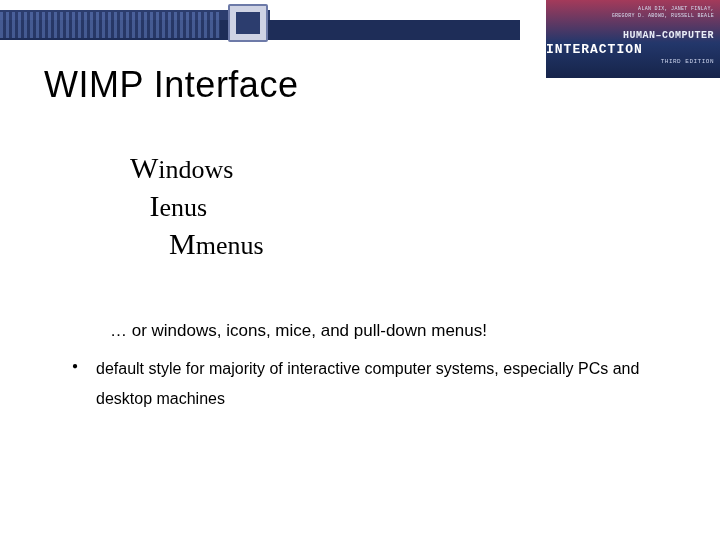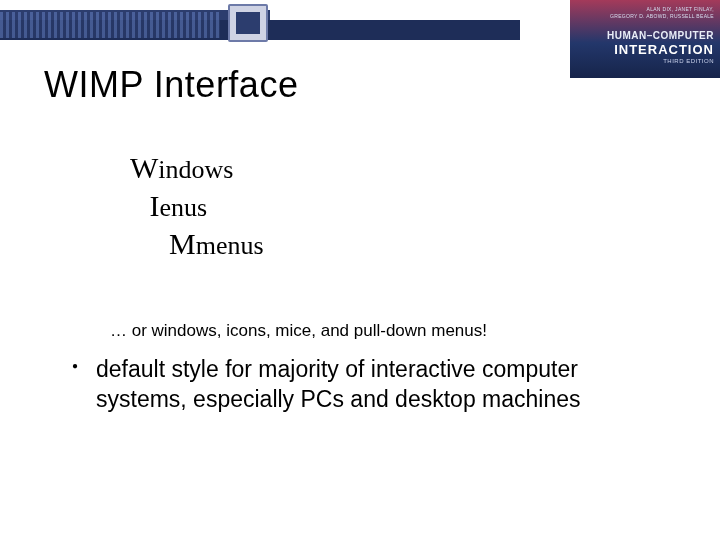--- a/index.html
+++ b/index.html
@@ -4,32 +4,32 @@
 <style>
   html,body{margin:0;padding:0}
   body{width:720px;height:540px;background:#fff;font-family:Verdana, Geneva, sans-serif;color:#000;position:relative;overflow:hidden}
   .topbar{position:absolute;top:0;left:0;right:0;height:44px;background:#fff}
   .stripe{position:absolute;left:0;height:22px;background:#2c3d6e}
   .stripe.a{top:10px;width:270px}
   .stripe.b{top:20px;width:520px;height:20px;background:#1e2d58}
   .tex{position:absolute;top:12px;left:0;width:220px;height:26px;background:repeating-linear-gradient(90deg,#5e78b8 0 3px,#2c3d6e 3px 6px);opacity:.6}
   .chip{position:absolute;top:4px;left:228px;width:36px;height:34px;background:#cfd3e4;border:2px solid #6d7aa8;border-radius:2px}
   .chip::after{content:"";position:absolute;inset:6px;background:#2c3d6e}
-  .book{position:absolute;top:0;right:0;width:150px;height:78px;background:linear-gradient(180deg,#a43a5a 0%,#23376b 55%,#16244a 100%);color:#fff;font-family:Liberation Sans, sans-serif}
+  .book{position:absolute;top:0;right:0;width:174px;height:78px;background:linear-gradient(180deg,#a43a5a 0%,#23376b 55%,#16244a 100%);color:#fff;font-family:Liberation Mono, monospace}
   .authors{position:absolute;top:6px;left:0;right:6px;text-align:right;font-size:5px;letter-spacing:.3px;line-height:7px;color:#d8def0}
   .btitle1{position:absolute;top:30px;left:0;right:6px;text-align:right;font-size:10px;font-weight:700;letter-spacing:.5px;color:#e9edf7}
-  .btitle2{position:absolute;top:42px;left:0;right:6px;text-align:right;font-size:13px;font-weight:700;letter-spacing:1px}
+  .btitle2{position:absolute;top:42px;left:0;right:6px;text-align:left;font-size:13px;font-weight:700;letter-spacing:1px}
   .edition{position:absolute;top:58px;left:0;right:6px;text-align:right;font-size:6px;letter-spacing:.5px;color:#c9d1ea}
   .slide-title{position:absolute;top:64px;left:44px;font-family:'Trebuchet MS','Gill Sans','Segoe UI',sans-serif;font-size:36px;font-weight:400;letter-spacing:.5px}
   .acro{position:absolute;top:150px;left:130px;font-family:Liberation Serif, serif;font-size:26px;line-height:36px}
   .row{white-space:pre}
   .cap{font-size:30px}
   .sub{position:absolute;top:321px;left:110px;font-family:Verdana,Geneva,sans-serif;font-size:17px}
   .bul{position:absolute;top:360px;left:72px;font-size:10px}
-  .bultext{position:absolute;top:354px;left:96px;right:60px;font-family:'Trebuchet MS','Gill Sans',sans-serif;font-size:23px;line-height:30px}
+  .bultext{position:absolute;top:354px;left:96px;right:60px;font-family:'Trebuchet MS','Gill Sans',sans-serif;font-size:16px;line-height:30px}
 </style>
 </head>
 <body>
 
 <div class="topbar">
   <div class="stripe a"></div>
   <div class="stripe b"></div>
   <div class="tex"></div>
   <div class="chip"></div>
 </div>

